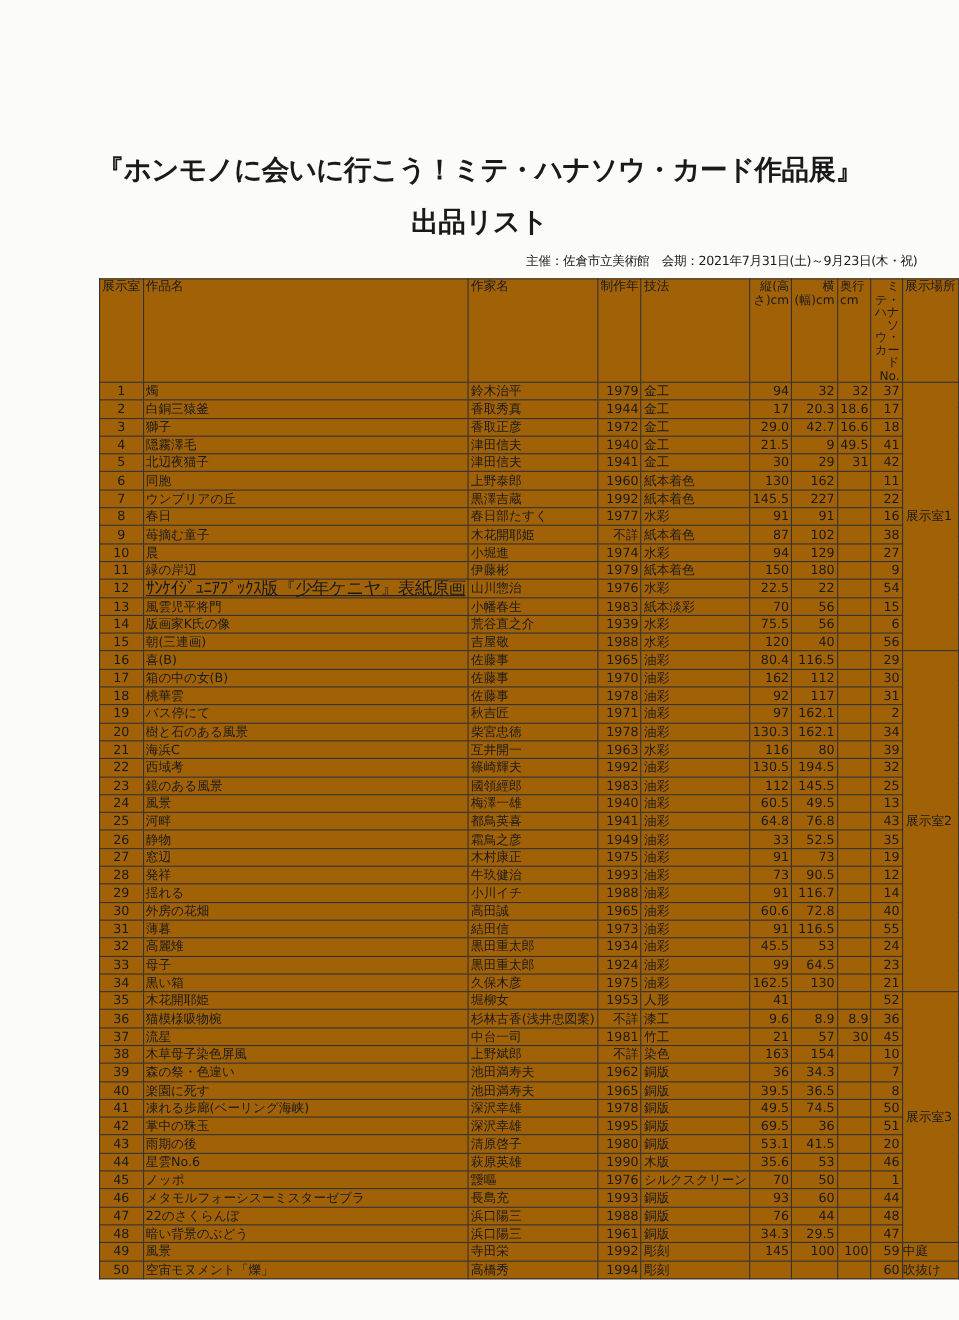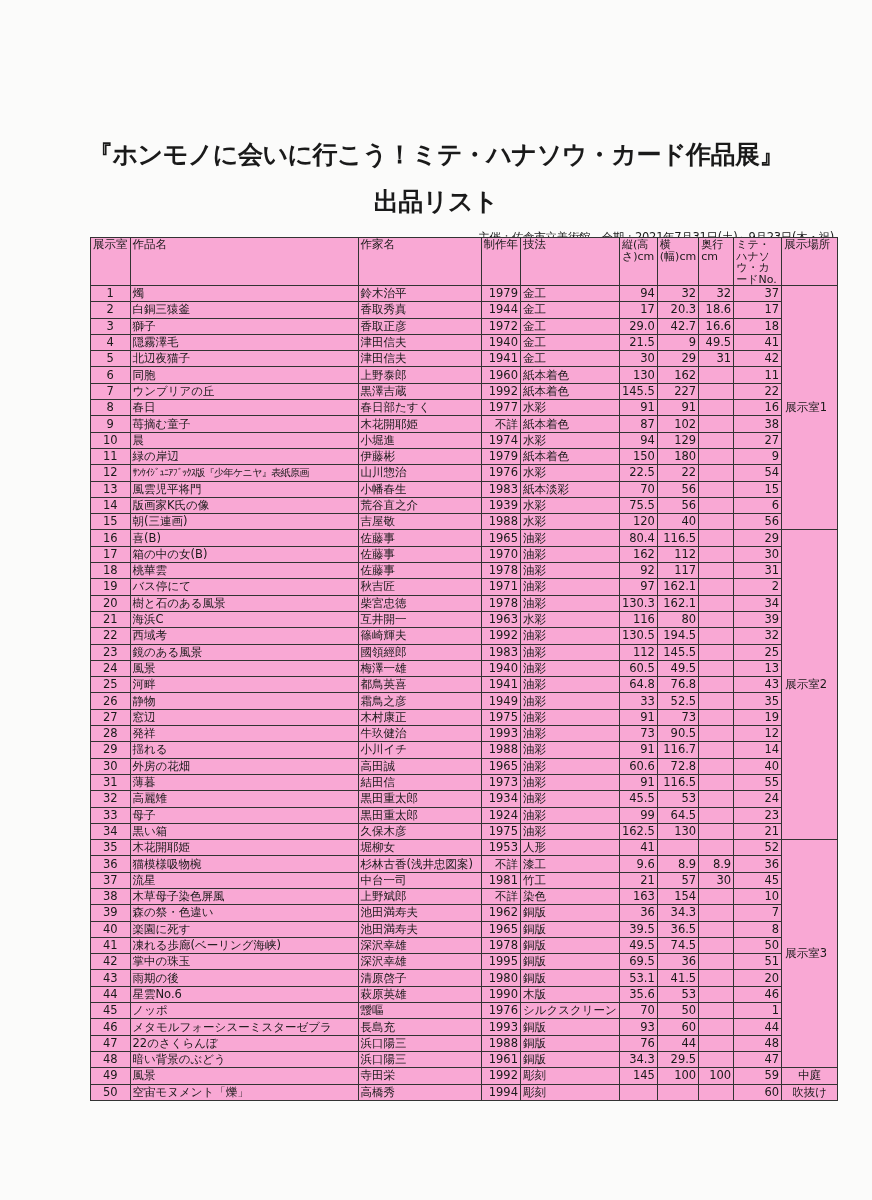--- a/index.html
+++ b/index.html
@@ -10,33 +10,33 @@
   .title {
     position:absolute; left:0; width:872px; text-align:center;
     font-weight:bold; font-size:25px; letter-spacing:-0.5px; line-height:30px;
   }
   .title.l1 { top:140px; }
   .title.l2 { top:187px; }
   .org {
     position:absolute; top:230px; right:38px; font-size:11.5px; letter-spacing:-0.3px;
   }
   table {
-    position:absolute; left:90px; top:237px; border-collapse:collapse;
-    table-layout:fixed; font-size:11.5px; background:#f9a8d4;
+    position:absolute; left:90px; top:253px; border-collapse:collapse;
+    table-layout:fixed; font-size:11.5px; background:#a16207;
   }
   td, th {
     border:1px solid #333; padding:0 2px; height:15.3px; line-height:15px;
     white-space:nowrap; overflow:hidden; font-weight:normal;
   }
   th { vertical-align:top; text-align:left; height:36px; line-height:11.5px; font-size:11.5px; padding-top:1px;}
-  th.small { font-size:11px; white-space:normal; line-height:11.5px; }
+  th.small { font-size:11px; white-space:normal; line-height:11.5px;text-align:right; }
   .c-room { text-align:center; }
   .num { text-align:right; }
-  .narrow-title { font-size:10px; letter-spacing:-0.6px; }
-  .loc { text-align:center; vertical-align:middle; padding:0; }
+  .narrow-title { font-size:16px; letter-spacing:-0.6px;text-decoration:underline; }
+  .loc { text-align:left; vertical-align:middle; padding:0; }
   .loc.r1, .loc.r2, .loc.r3 { text-align:left; padding-left:3px; }
 </style>
 </head>
 <body>
 
 <div class="title l1">『ホンモノに会いに行こう！ミテ・ハナソウ・カード作品展』</div>
 <div class="title l2">出品リスト</div>
 <div class="org">主催：佐倉市立美術館　会期：2021年7月31日(土)～9月23日(木・祝)</div>
 
 <table>

